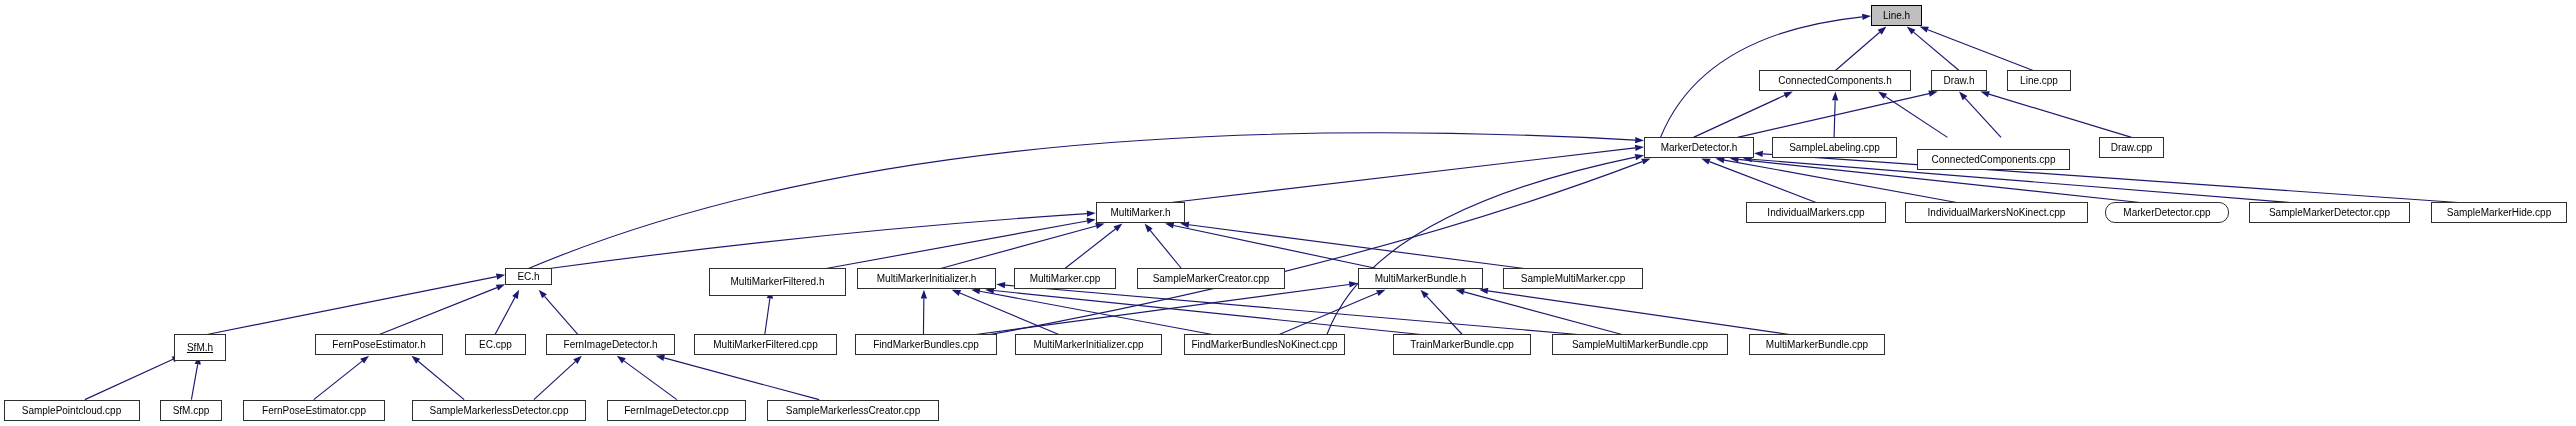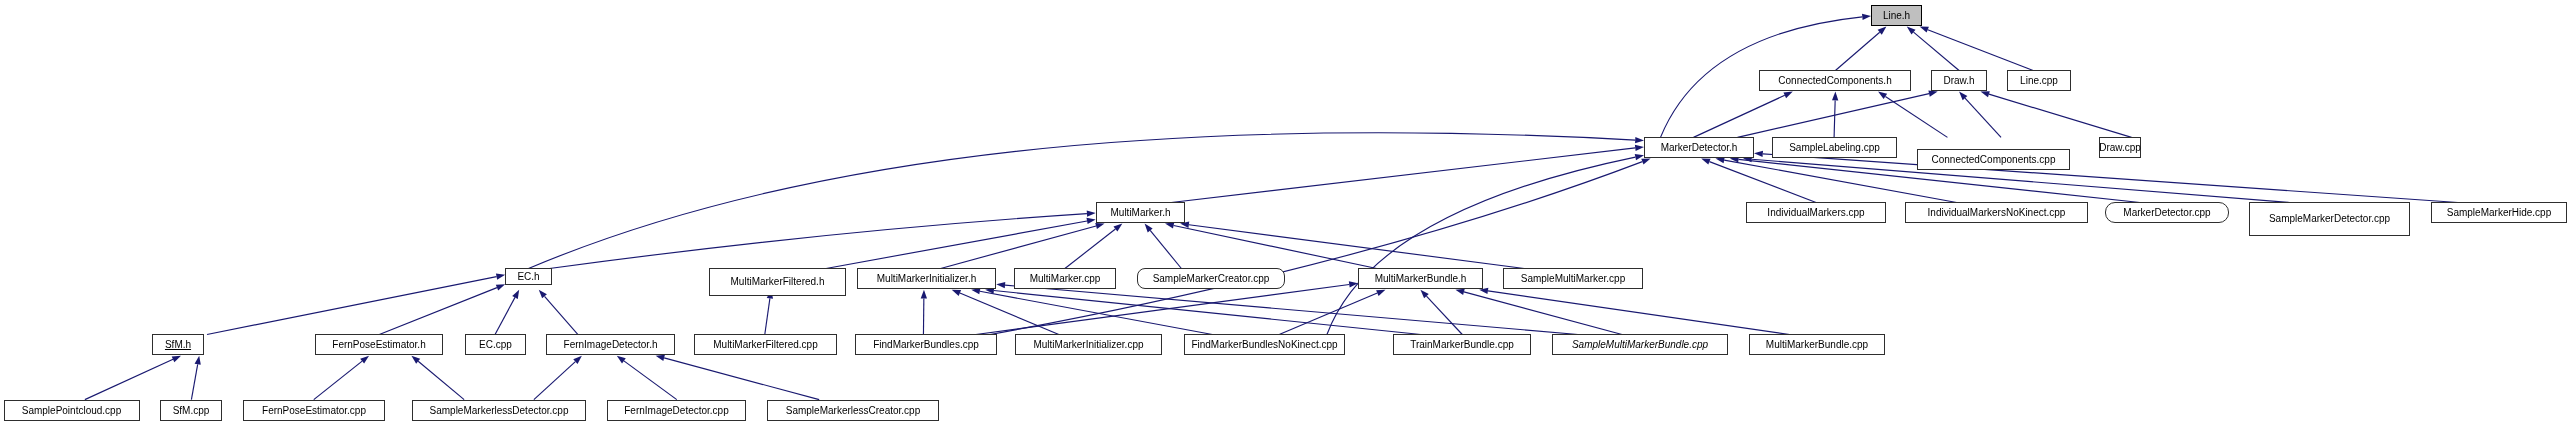--- a/index.html
+++ b/index.html
@@ -140,63 +140,63 @@
     </div>
     <div class="node" style="left: 1644px; top: 137px; width: 110px; height: 21px;">
       <span>MarkerDetector.h</span>
     </div>
     <div class="node" style="left: 1772px; top: 137px; width: 125px; height: 21px;">
       <span>SampleLabeling.cpp</span>
     </div>
     <div class="node" style="left: 1917px; top: 137px; width: 153px; height: 21px; margin-top: 12px;">
       <span>ConnectedComponents.cpp</span>
     </div>
-    <div class="node" style="left: 2099px; top: 137px; width: 42px; height: 21px;">
+    <div class="node" style="left: 2099px; top: 137px; width: 65px; height: 21px;">
       <span>Draw.cpp</span>
     </div>
     <div class="node" style="left: 1096px; top: 202px; width: 89px; height: 21px;">
       <span>MultiMarker.h</span>
     </div>
     <div class="node" style="left: 1746px; top: 202px; width: 140px; height: 21px;">
       <span>IndividualMarkers.cpp</span>
     </div>
     <div class="node" style="left: 1905px; top: 202px; width: 183px; height: 21px;">
       <span>IndividualMarkersNoKinect.cpp</span>
     </div>
     <div class="node" style="left: 2105px; top: 202px; width: 124px; height: 21px; border-radius: 10px;">
       <span>MarkerDetector.cpp</span>
     </div>
-    <div class="node" style="left: 2249px; top: 202px; width: 161px; height: 34px;">
+    <div class="node" style="left: 2249px; top: 202px; width: 161px; height: 21px;">
       <span>SampleMarkerDetector.cpp</span>
     </div>
     <div class="node" style="left: 2431px; top: 202px; width: 136px; height: 21px;">
       <span>SampleMarkerHide.cpp</span>
     </div>
     <div class="node" style="left: 505px; top: 268px; width: 47px; height: 17px;">
       <span>EC.h</span>
     </div>
     <div class="node" style="left: 709px; top: 268px; width: 137px; height: 28px;">
       <span>MultiMarkerFiltered.h</span>
     </div>
     <div class="node" style="left: 857px; top: 268px; width: 139px; height: 21px;">
       <span>MultiMarkerInitializer.h</span>
     </div>
     <div class="node" style="left: 1014px; top: 268px; width: 102px; height: 21px;">
       <span>MultiMarker.cpp</span>
     </div>
-    <div class="node" style="left: 1137px; top: 268px; width: 148px; height: 21px; border-radius: 8px;">
+    <div class="node" style="left: 1137px; top: 268px; width: 148px; height: 21px;">
       <span>SampleMarkerCreator.cpp</span>
     </div>
     <div class="node" style="left: 1358px; top: 268px; width: 125px; height: 21px;">
       <span>MultiMarkerBundle.h</span>
     </div>
     <div class="node" style="left: 1503px; top: 268px; width: 140px; height: 21px;">
       <span>SampleMultiMarker.cpp</span>
     </div>
-    <div class="node" style="left: 152px; top: 334px; width: 52px; height: 21px; text-decoration: underline;">
+    <div class="node" style="left: 174px; top: 334px; width: 52px; height: 27px; text-decoration: underline;">
       <span>SfM.h</span>
     </div>
     <div class="node" style="left: 315px; top: 334px; width: 128px; height: 21px;">
       <span>FernPoseEstimator.h</span>
     </div>
     <div class="node" style="left: 465px; top: 334px; width: 61px; height: 21px;">
       <span>EC.cpp</span>
     </div>
     <div class="node" style="left: 546px; top: 334px; width: 129px; height: 21px;">
       <span>FernImageDetector.h</span>
@@ -209,21 +209,21 @@
     </div>
     <div class="node" style="left: 1015px; top: 334px; width: 147px; height: 21px;">
       <span>MultiMarkerInitializer.cpp</span>
     </div>
     <div class="node" style="left: 1184px; top: 334px; width: 161px; height: 21px;">
       <span>FindMarkerBundlesNoKinect.cpp</span>
     </div>
     <div class="node" style="left: 1393px; top: 334px; width: 138px; height: 21px;">
       <span>TrainMarkerBundle.cpp</span>
     </div>
-    <div class="node" style="left: 1552px; top: 334px; width: 176px; height: 21px; font-style: italic;">
+    <div class="node" style="left: 1552px; top: 334px; width: 176px; height: 21px;">
       <span>SampleMultiMarkerBundle.cpp</span>
     </div>
     <div class="node" style="left: 1749px; top: 334px; width: 136px; height: 21px;">
       <span>MultiMarkerBundle.cpp</span>
     </div>
     <div class="node" style="left: 3.5px; top: 400px; width: 136px; height: 21px;">
       <span>SamplePointcloud.cpp</span>
     </div>
     <div class="node" style="left: 160px; top: 400px; width: 62px; height: 21px;">
       <span>SfM.cpp</span>

